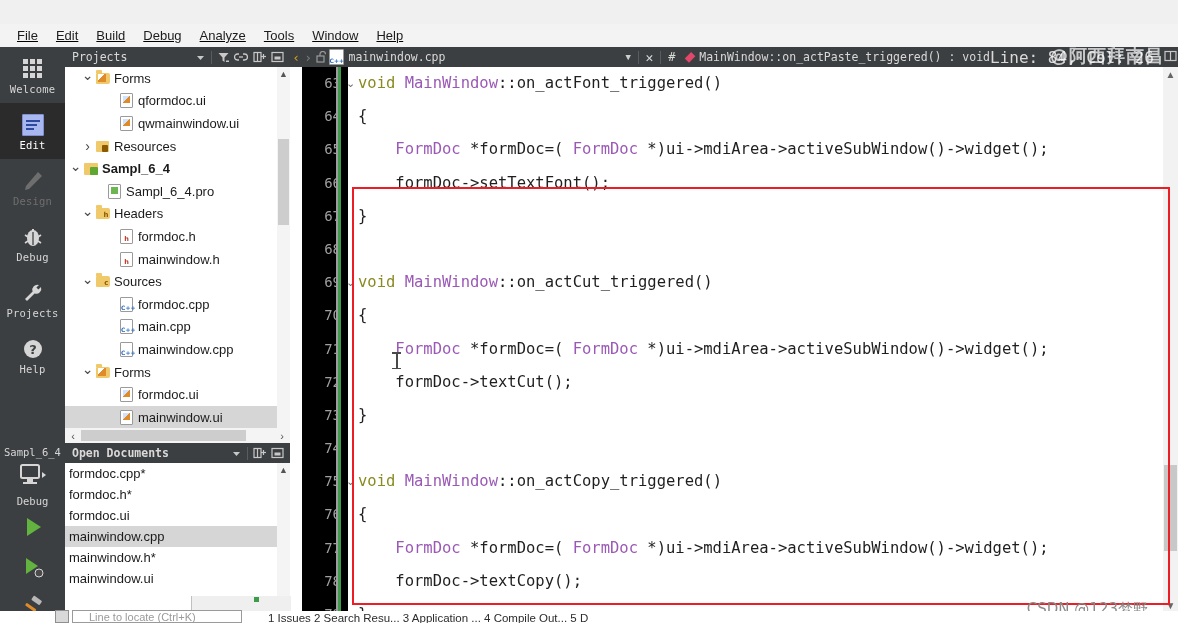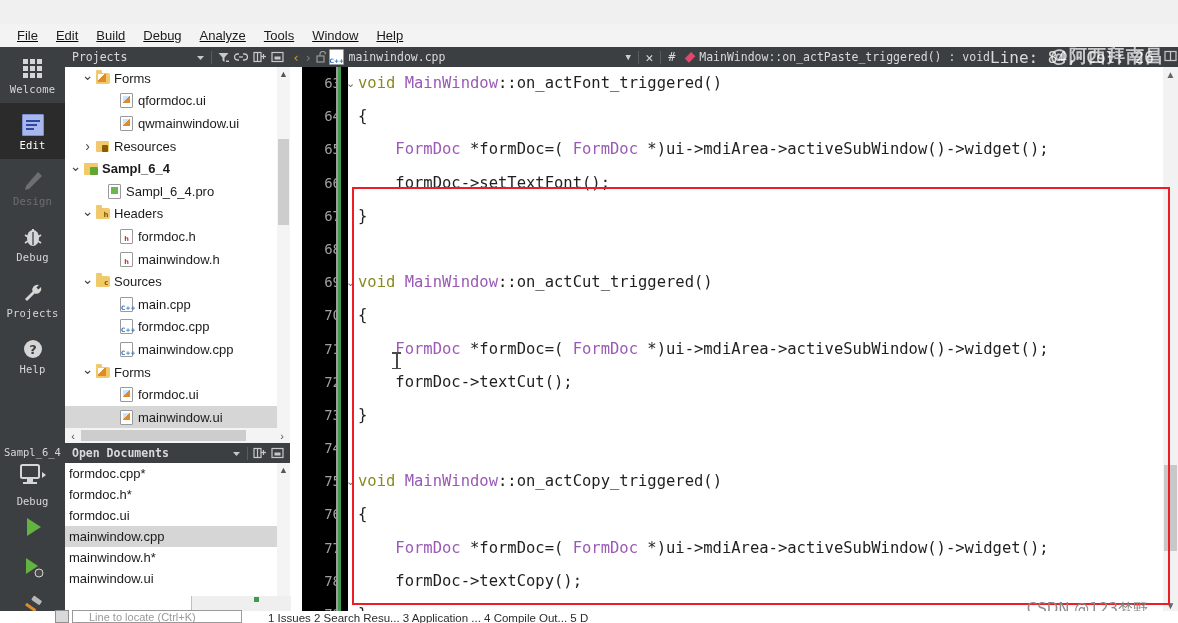--- a/index.html
+++ b/index.html
@@ -564,31 +564,31 @@
           <div class="t-label">Sources</div>
         </div>
         <div class="tree-row">
           <div style="width: 40px; flex: 0 0 auto;"></div>
           <div class="twisty "></div>
           <div class="t-ico">
             <span class="filedoc cpp">
               <span class="tag">C++</span>
             </span>
           </div>
-          <div class="t-label">main.cpp</div>
+          <div class="t-label">formdoc.cpp</div>
         </div>
         <div class="tree-row">
           <div style="width: 40px; flex: 0 0 auto;"></div>
           <div class="twisty "></div>
           <div class="t-ico">
             <span class="filedoc cpp">
               <span class="tag">C++</span>
             </span>
           </div>
-          <div class="t-label">formdoc.cpp</div>
+          <div class="t-label">main.cpp</div>
         </div>
         <div class="tree-row">
           <div style="width: 40px; flex: 0 0 auto;"></div>
           <div class="twisty "></div>
           <div class="t-ico">
             <span class="filedoc cpp">
               <span class="tag">C++</span>
             </span>
           </div>
           <div class="t-label">mainwindow.cpp</div>

